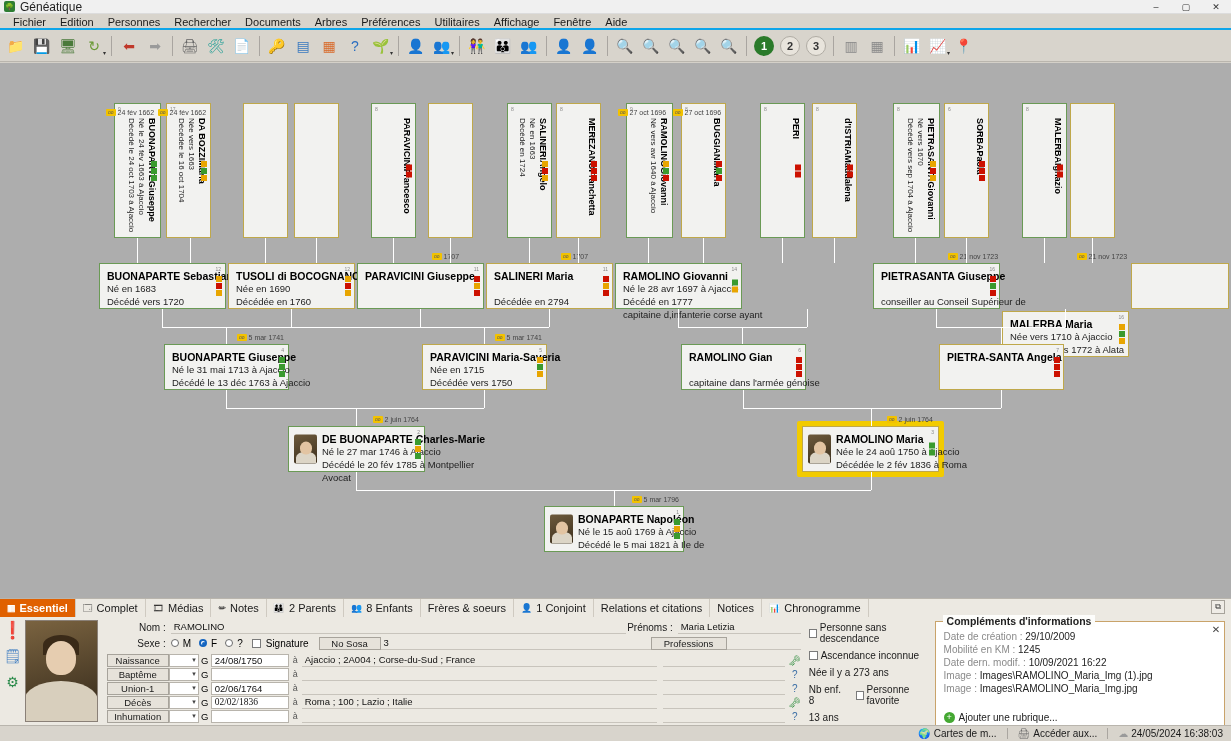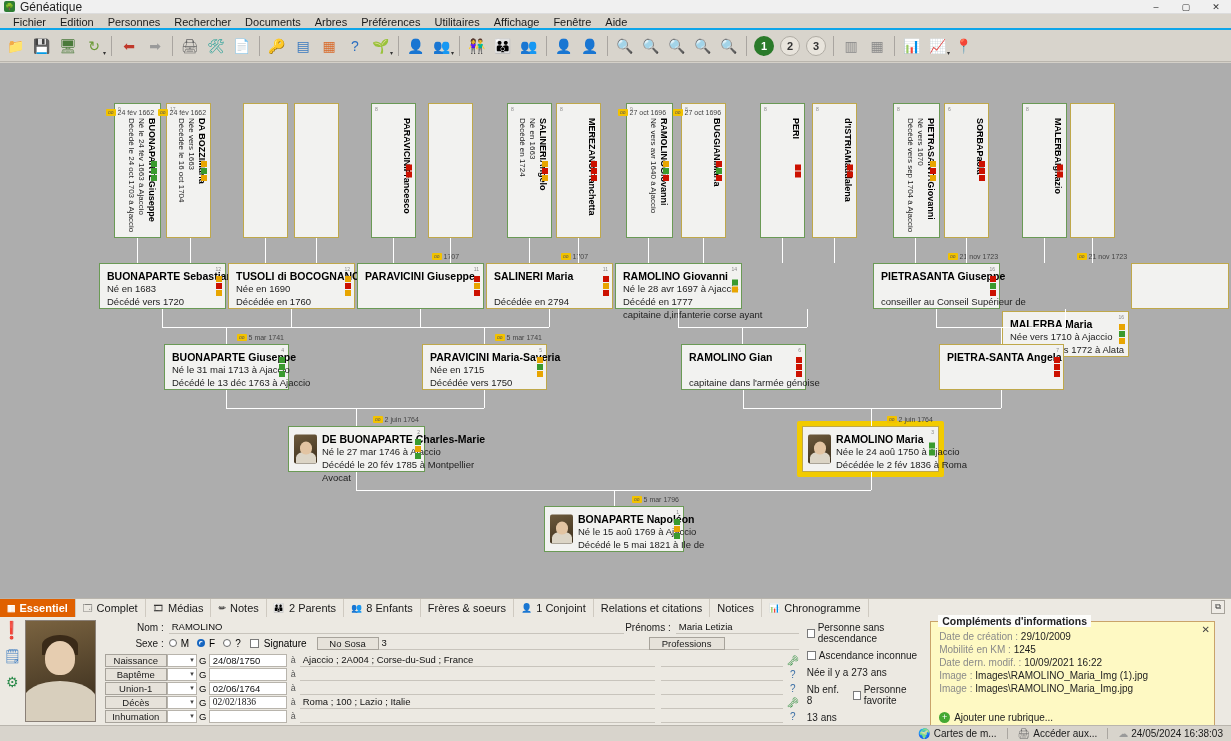--- a/index.html
+++ b/index.html
@@ -189,22 +189,22 @@
                      border-radius:50%; background:#1565c0; }
   .cb { width: 9px; height: 9px; border: 1px solid #7a7a7a; background: #fff;
         display: inline-block; margin-right: 3px; vertical-align: -1px; }
   .help { width: 12px; height: 12px; font-size: 10px; color: #3a6ea5;
           display:flex; align-items:center; justify-content:center; }
 
   .rightcol { width: 143px; padding: 5px 4px 0 4px; font-size: 10px; color: #1a1a1a; }
   .rightcol .r { margin-bottom: 6px; display: flex; align-items: center; }
 
   .compl {
-    width: 320px; margin: 4px 16px 0 0; border: 1px solid #c9a36a;
-    background: #fef9c3; position: relative; padding: 9px 6px 4px 8px;
+    width: 320px; margin: 4px 6px 0 0; border: 1px solid #c9a36a;
+    background: #ffffff; position: relative; padding: 9px 6px 4px 8px;
   }
   .compl-title {
     position: absolute; top: -7px; left: 7px; background: #fdfdfb;
     padding: 0 4px; font-size: 10.5px; font-weight: bold; color: #222;
   }
   .compl-row { font-size: 10px; color: #8a8a8a; margin-bottom: 2px; white-space: nowrap; }
   .compl-row b { color: #222; font-weight: normal; }
   .addrub { display: flex; align-items: center; gap: 4px; margin-top: 18px; font-size: 10px; color: #222; }
   .plus { width: 11px; height: 11px; border-radius: 50%; background: #44a832; color: #fff;
           font-size: 9px; display: flex; align-items: center; justify-content: center; line-height: 1; }

